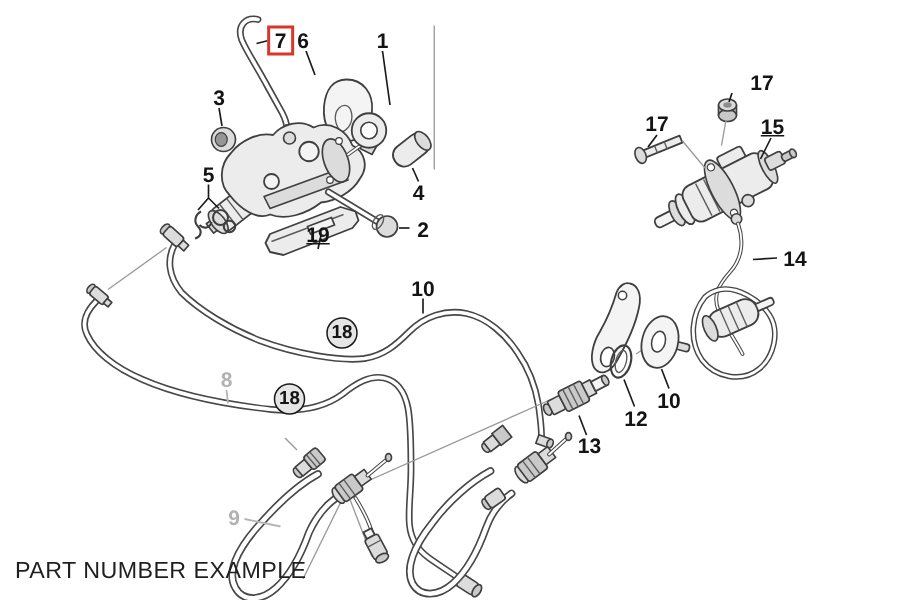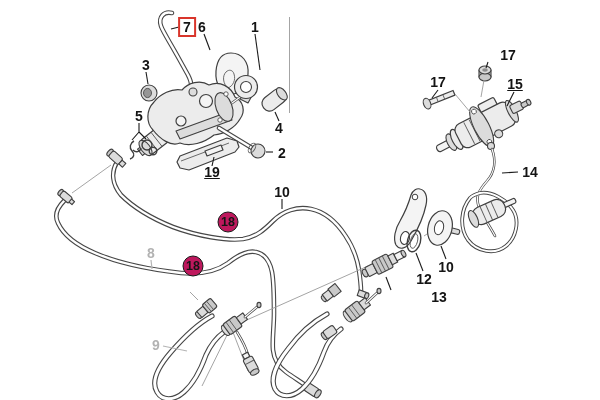--- a/index.html
+++ b/index.html
@@ -25,21 +25,21 @@
   .leader {stroke:#1a1a1a;stroke-width:1.1;fill:none;}
   .leader-muted{stroke:#b5b5b5;stroke-width:1.2;fill:none;}
   .align  {stroke:#9a9a9a;stroke-width:0.9;fill:none;}
 
   
   .lbl{position:absolute;transform:translate(-50%,-50%);font-size:14px;font-weight:bold;
        color:#141414;line-height:1;white-space:nowrap;cursor:pointer;}
   .lbl.muted{color:#b2b2b2;}
   .lbl.boxed{border:2px solid #d9352b;padding:1px 3px;background:#ffffff;}
   .lbl.circled{width:19px;height:19px;border:1.6px solid #1a1a1a;border-radius:50%;
-       display:flex;align-items:center;justify-content:center;font-size:12.5px;background:#be185d;}
+       display:flex;align-items:center;justify-content:center;font-size:12.5px;background:#e5e5e5;}
   .caption{position:absolute;left:10px;top:372px;font-size:15.5px;font-weight:400;
        color:#1f1f1f;letter-spacing:0.3px;}
 </style>
 </head>
 <body>
 
 <div class="stage">
 
 <svg width="600" height="400" viewBox="0 0 600 400">
 
@@ -310,24 +310,25 @@
   <div class="lbl boxed" style="left:187px;top:27px;">7</div>
   <div class="lbl" style="left:202px;top:27px;">6</div>
   <div class="lbl" style="left:255px;top:27px;">1</div>
   <div class="lbl" style="left:146px;top:65px;">3</div>
   <div class="lbl" style="left:488px;top:55px;margin-left:20px;">17</div>
   <div class="lbl" style="left:438px;top:82px;">17</div>
   <div class="lbl" style="left:515px;top:84px;text-decoration:underline;">15</div>
   <div class="lbl" style="left:139px;top:116px;">5</div>
   <div class="lbl" style="left:279px;top:128px;">4</div>
   <div class="lbl" style="left:282px;top:153px;">2</div>
-  <div class="lbl" style="left:212px;top:172px;text-decoration:underline;">19</div>
+  <div class="lbl" style="left:212px;top:156px;text-decoration:underline;">19</div>
   <div class="lbl" style="left:530px;top:172px;">14</div>
   <div class="lbl" style="left:282px;top:192px;">10</div>
   <div class="lbl circled" style="left:228px;top:222px;">18</div>
   <div class="lbl muted" style="left:151px;top:253px;">8</div>
   <div class="lbl circled" style="left:193px;top:266px;">18</div>
   <div class="lbl" style="left:446px;top:267px;">10</div>
   <div class="lbl" style="left:424px;top:279px;">12</div>
-  <div class="lbl" style="left:393px;top:297px;margin-left:46px;">13</div>
+  <div class="lbl" style="left:393px;top:297px;">13</div>
   <div class="lbl muted" style="left:156px;top:345px;">9</div>
 
+  <div class="caption">PART NUMBER EXAMPLE</div>
 </div>
 
 </body></html>

